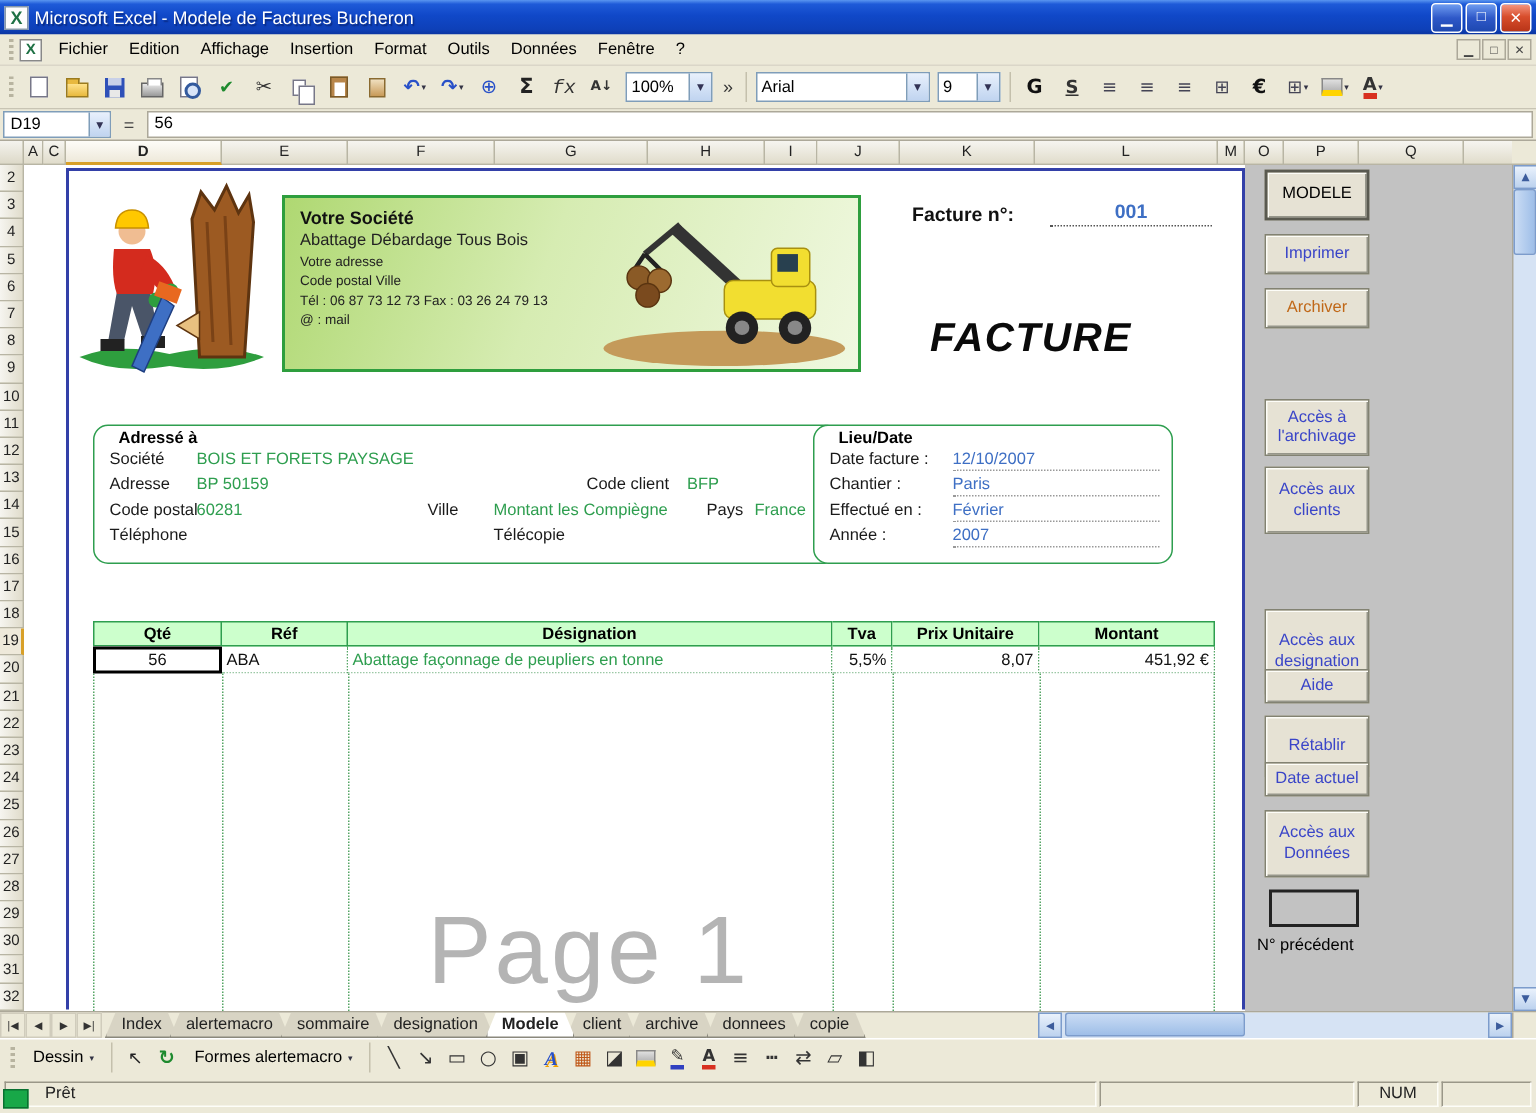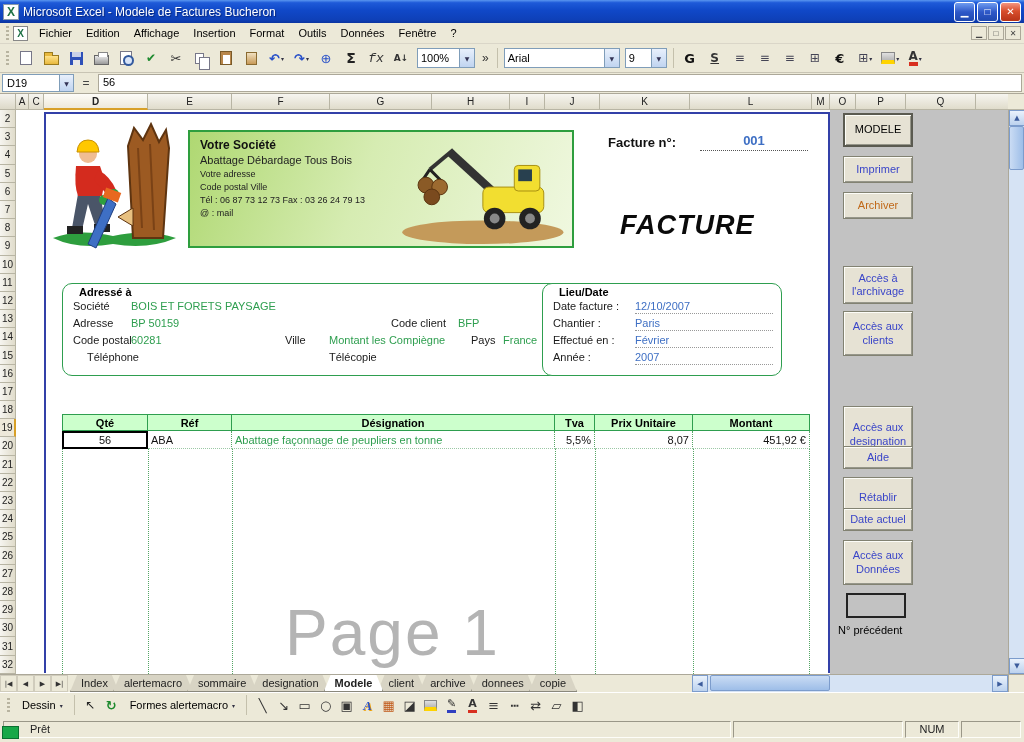--- a/index.html
+++ b/index.html
@@ -110,21 +110,21 @@
   .lieu-box{left:542px;width:240px}
   .box-title{position:absolute;left:16px;top:2px;font-weight:bold;font-size:11px;color:#000}
   .fl{position:absolute;color:#1A1A1A;white-space:nowrap}
   .fv{position:absolute;color:#2E9E4F;white-space:nowrap}
   .a-soc-l{left:10px;top:16px}.a-soc-v{left:68px;top:16px}
   .a-adr-l{left:10px;top:33px}.a-adr-v{left:68px;top:33px}
   .a-cc-l{left:328px;top:33px}.a-cc-v{left:395px;top:33px}
   .a-cp-l{left:10px;top:50px}.a-cp-v{left:68px;top:50px}
   .a-vil-l{left:222px;top:50px}.a-vil-v{left:266px;top:50px}
   .a-pays-l{left:408px;top:50px}.a-pays-v{left:440px;top:50px}
-  .a-tel-l{left:24px;top:67px}.a-fax-l{left:266px;top:67px}
+  .a-tel-l{left:10px;top:67px}.a-fax-l{left:266px;top:67px}
   .ld-l1{left:10px;top:16px}.ld-l2{left:10px;top:33px}.ld-l3{left:10px;top:50px}.ld-l4{left:10px;top:67px}
   .ldv{position:absolute;left:92px;width:138px;color:#3E6FC4;border-bottom:1px dotted #999;padding-bottom:1px;white-space:nowrap}
   .ld-v1{top:16px}.ld-v2{top:33px}.ld-v3{top:50px}.ld-v4{top:67px}
   .inv-thead{position:absolute;left:62px;top:304px;width:748px;height:17px;display:flex;z-index:3}
   .th{background:#CCFFCC;border:1px solid #2E9E4F;border-left:none;font-weight:bold;font-size:11px;display:flex;align-items:center;justify-content:center;color:#000}
   .th:first-child{border-left:1px solid #2E9E4F}
   .th1{width:86px}.th2{width:84px}.th3{width:323px}.th4{width:40px}.th5{width:98px}.th6{width:117px}
   .inv-row{position:absolute;left:62px;top:321px;width:748px;height:18px;display:flex;z-index:3;font-size:11px}
   .td{border-right:1px dotted #55A565;border-bottom:1px dotted #9BC8A5;display:flex;align-items:center;padding:0 3px;color:#111}
   .td-qte{width:86px;justify-content:center;border:2px solid #000;background:#fff;font-weight:normal}

